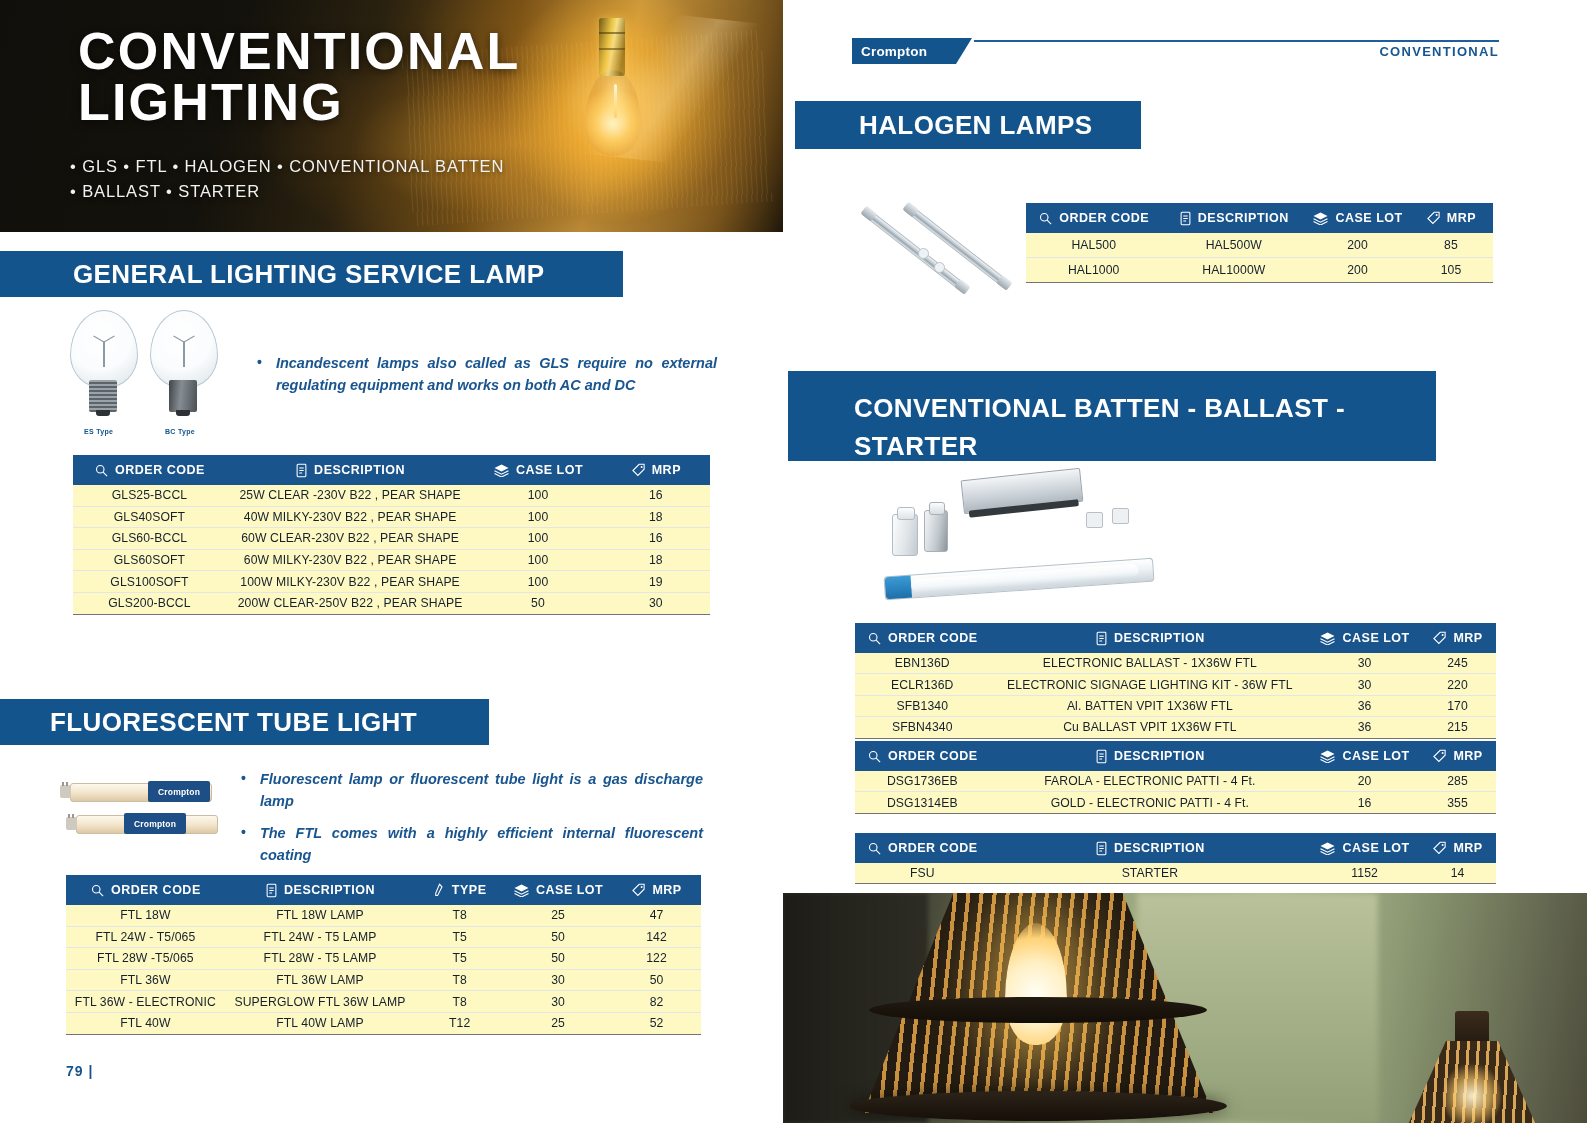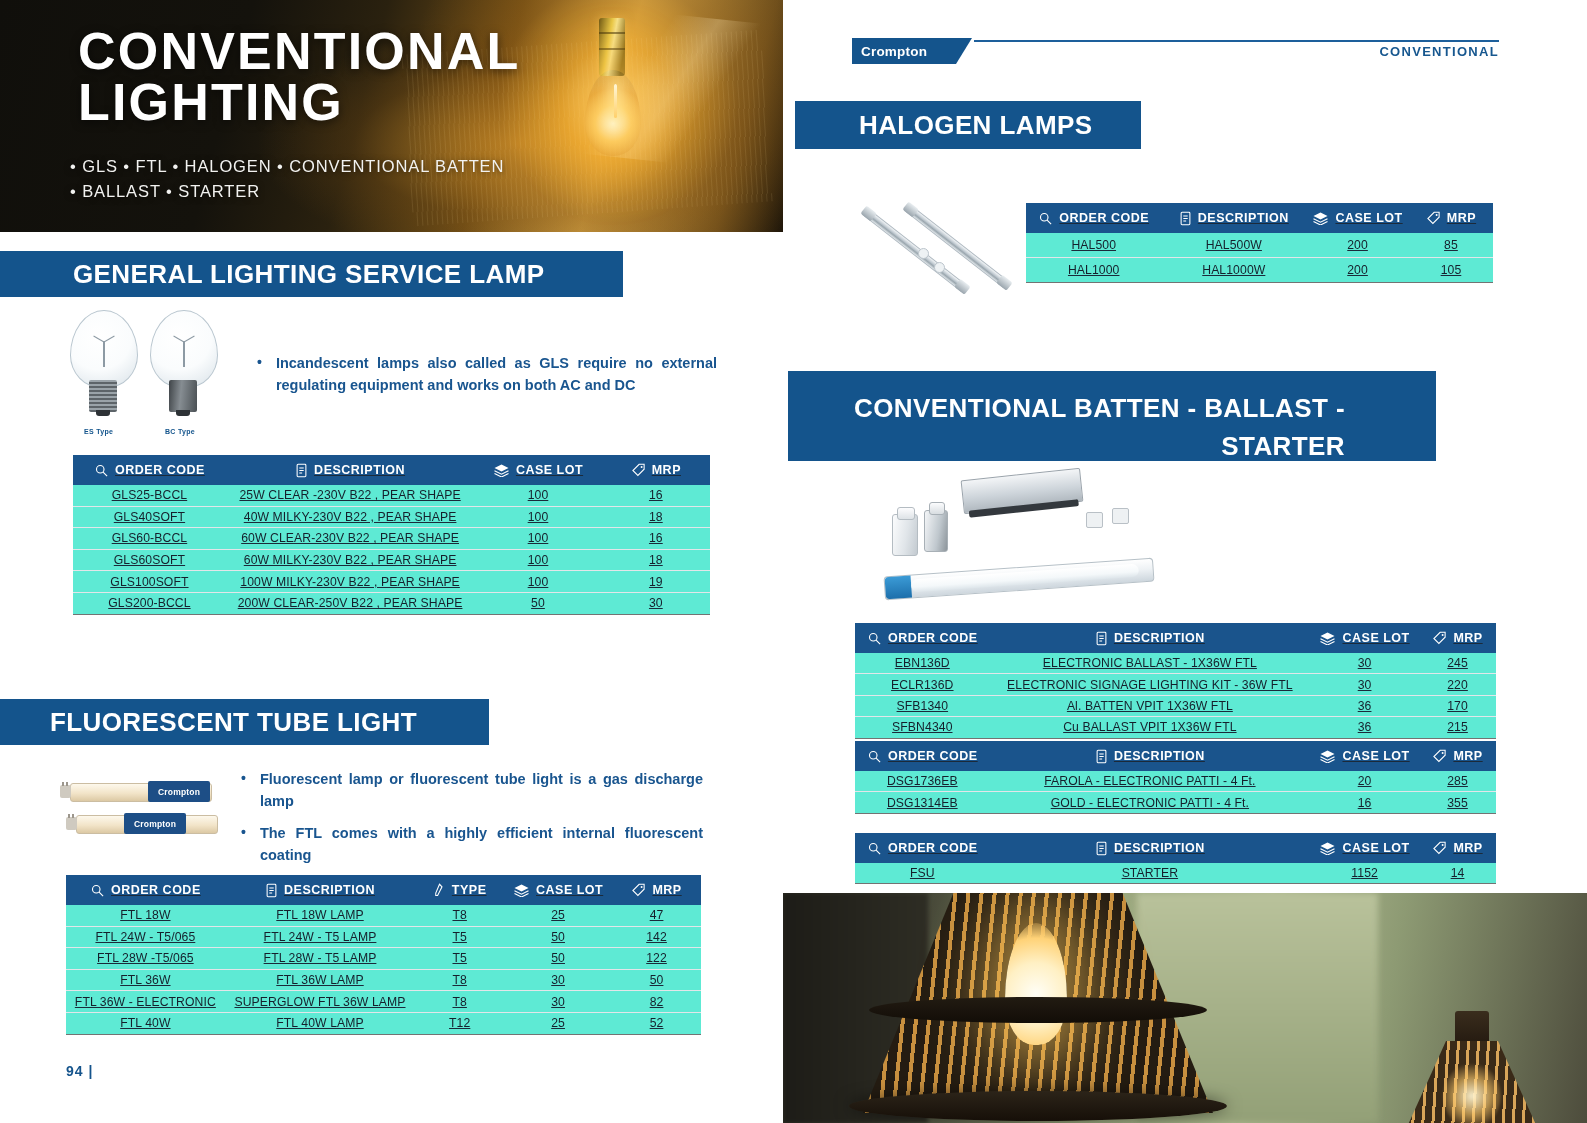--- a/index.html
+++ b/index.html
@@ -54,28 +54,28 @@
   
   .secbar{position:absolute;background:#14548c;display:flex;align-items:center;}
   .secbar span{color:#fff;font-weight:700;letter-spacing:.4px;}
 
   #sec-gls{left:0;top:251px;width:623px;height:46px;}
   #sec-gls span{font-size:26px;padding-left:73px;}
   #sec-ftl{left:0;top:699px;width:489px;height:46px;}
   #sec-ftl span{font-size:26px;padding-left:50px;}
   #sec-halogen{left:795px;top:101px;width:346px;height:48px;}
   #sec-halogen span{font-size:26px;padding-left:64px;}
-  #sec-batten{left:788px;top:371px;width:648px;height:90px;align-items:flex-start;text-align:right;}
+  #sec-batten{left:788px;top:371px;width:648px;height:90px;align-items:flex-start;}
   #sec-batten span{font-size:26px;padding:19px 0 0 66px;line-height:1.45;display:block;white-space:pre-line;}
 
   
   .bullets{position:absolute;color:#19558f;font-size:14.5px;line-height:1.55;font-weight:700;}
   .bullets .row{display:flex;gap:14px;margin-bottom:9px;}
   .bullets .dot{flex:0 0 auto;font-size:14px;line-height:1.5;}
-  .bullets .txt{text-align:justify;}
+  .bullets .txt{text-align:justify;font-style:italic;}
 
   #gls-bullets{left:257px;top:352px;width:460px;}
   #gls-bullets .txt{text-align:justify;}
   #ftl-bullets{left:241px;top:768px;width:462px;}
 
   
   .bulbs-img{position:absolute;left:70px;top:310px;width:170px;height:132px;}
   .glass-bulb{position:absolute;top:0;width:66px;height:95px;}
   .glass-bulb .gb-glass{position:absolute;left:0;top:0;width:66px;height:76px;
     border-radius:50% 50% 46% 46%/58% 58% 42% 42%;
@@ -154,21 +154,21 @@
     box-shadow:0 0 54px 26px rgba(255,200,90,.55);}
   .pb-lamp2{position:absolute;left:618px;top:118px;width:140px;height:112px;}
   .pb-lamp2-cap{position:absolute;left:54px;top:0;width:34px;height:34px;border-radius:3px;background:linear-gradient(#3a2d1d,#241a10);}
   .pb-lamp2-cage{position:absolute;left:6px;top:30px;width:130px;height:86px;
     clip-path:polygon(30% 0%,70% 0%,100% 100%,0% 100%);
     background:repeating-linear-gradient(94deg,#d9a559 0px,#d9a559 3px,#3a2a18 3px,#3a2a18 10px);filter:blur(.4px);}
   .pb-lamp2-glow{position:absolute;left:42px;top:52px;width:58px;height:66px;border-radius:50%;
     background:radial-gradient(circle,rgba(255,245,210,.95) 0%,rgba(255,205,110,.6) 42%,rgba(0,0,0,0) 75%);filter:blur(1px);}
 
   
-  .tbl{position:absolute;border-collapse:collapse;background:#5eead4;text-decoration:underline;}
+  .tbl{position:absolute;border-collapse:collapse;background:#fef9c3;}
   .tbl thead th{background:#1a548c;color:#fff;font-size:12.5px;font-weight:700;
     letter-spacing:.5px;height:30px;padding:0;vertical-align:middle;}
   .th-in{display:flex;align-items:center;justify-content:center;gap:6px;}
   .tbl tbody td{font-size:12.2px;color:#15202c;text-align:center;height:20.6px;
     border-bottom:1px solid #e3e6e9;padding:0 2px;letter-spacing:.1px;white-space:nowrap;}
   .tbl tbody tr:last-child td{border-bottom:1px solid #737373;}
   .ico{display:inline-block;vertical-align:middle;}
 
   #tbl-gls{left:73px;top:455px;width:637px;}
   #tbl-ftl{left:66px;top:875px;width:635px;}
@@ -763,13 +763,13 @@
   <div class="pb-rim2"></div>
   <div class="pb-rim"></div>
   <div class="pb-lamp2">
 
     <div class="pb-lamp2-cap"></div>
     <div class="pb-lamp2-cage"></div>
     <div class="pb-lamp2-glow"></div>
   </div>
 </div>
 
-<div class="pageno">94 |</div>
+<div class="pageno">79 |</div>
 
 </body></html>

